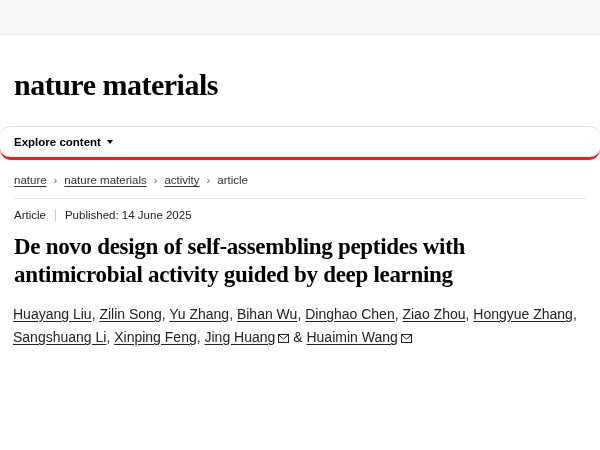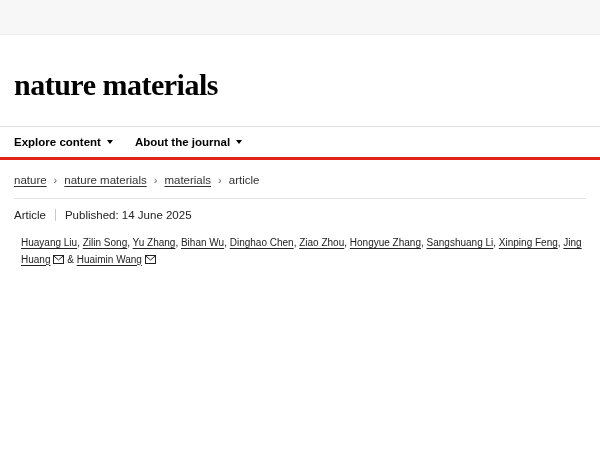--- a/index.html
+++ b/index.html
@@ -51,20 +51,21 @@
   }
   
   .navbar {
     margin-top: 18px;
     border-top: 1px solid #e0e0e0;
     border-bottom: 3px solid #e2231a;
     padding: 0 14px;
     display: flex;
     align-items: stretch;
     height: 30px;
+    border-radius: 11px;
   }
   .nav-item {
     display: flex;
     align-items: center;
     font-size: 11.5px;
     font-weight: 700;
     color: #000;
     padding: 0 11px;
     white-space: nowrap;
     cursor: pointer;
@@ -128,22 +129,22 @@
   h1.article-title {
     font-family: "Liberation Serif", serif;
     font-weight: 700;
     font-size: 23px;
     line-height: 1.22;
     letter-spacing: -0.3px;
     margin: 12px 14px 0 14px;
     color: #000;
   }
   .authors {
-    margin: 14px 14px 0 21px;
-    font-size: 10px;
+    margin: 14px 14px 0 13px;
+    font-size: 14px;
     line-height: 1.65;
     color: #222;
   }
   .authors a {
     color: #222;
     text-decoration: underline;
     text-underline-offset: 2px;
     cursor: pointer;
   }
   .mail {
@@ -164,44 +165,41 @@
 
     <div class="masthead">
       <div class="masthead-title">nature materials</div>
     </div>
 
     <div class="navbar">
       <div class="nav-item">
         <span>Explore content</span>
         <span class="caret"></span>
       </div>
-      <div class="nav-item">
-        <span>About the journal</span>
-        <span class="caret"></span>
-      </div>
     </div>
 
     <div class="breadcrumb">
       <a>nature</a>
       <span class="crumb-sep">›</span>
       <a>nature materials</a>
       <span class="crumb-sep">›</span>
-      <a>materials</a>
+      <a>activity</a>
       <span class="crumb-sep">›</span>
       <span class="current">article</span>
     </div>
 
     <div class="divider"></div>
 
     <div class="meta">
       <span class="type">Article</span>
       <span class="vbar"></span>
       <span class="pub">Published: 14 June 2025</span>
     </div>
 
+    <h1 class="article-title">De novo design of self-assembling peptides with antimicrobial activity guided by deep learning</h1>
 
     <div class="authors">
       <span><a>Huayang Liu</a><span>, </span></span><span><a>Zilin Song</a><span>, </span></span><span><a>Yu Zhang</a><span>, </span></span><span><a>Bihan Wu</a><span>, </span></span><span><a>Dinghao Chen</a><span>, </span></span><span><a>Ziao Zhou</a><span>, </span></span><span><a>Hongyue Zhang</a><span>, </span></span><span><a>Sangshuang Li</a><span>, </span></span><span><a>Xinping Feng</a><span>, </span></span><span><a>Jing Huang</a><span class="mail"><svg width="11" height="9" viewBox="0 0 11 9">
               <rect x="0.5" y="0.5" width="10" height="8" fill="#ffffff" stroke="#222" stroke-width="1"></rect>
               <path d="M0.7 0.9 L5.5 5 L10.3 0.9" fill="none" stroke="#222" stroke-width="1"></path>
             </svg></span><span> &amp; </span></span><span><a>Huaimin Wang</a><span class="mail"><svg width="11" height="9" viewBox="0 0 11 9">
               <rect x="0.5" y="0.5" width="10" height="8" fill="#ffffff" stroke="#222" stroke-width="1"></rect>
               <path d="M0.7 0.9 L5.5 5 L10.3 0.9" fill="none" stroke="#222" stroke-width="1"></path>
             </svg></span></span>
     </div>

